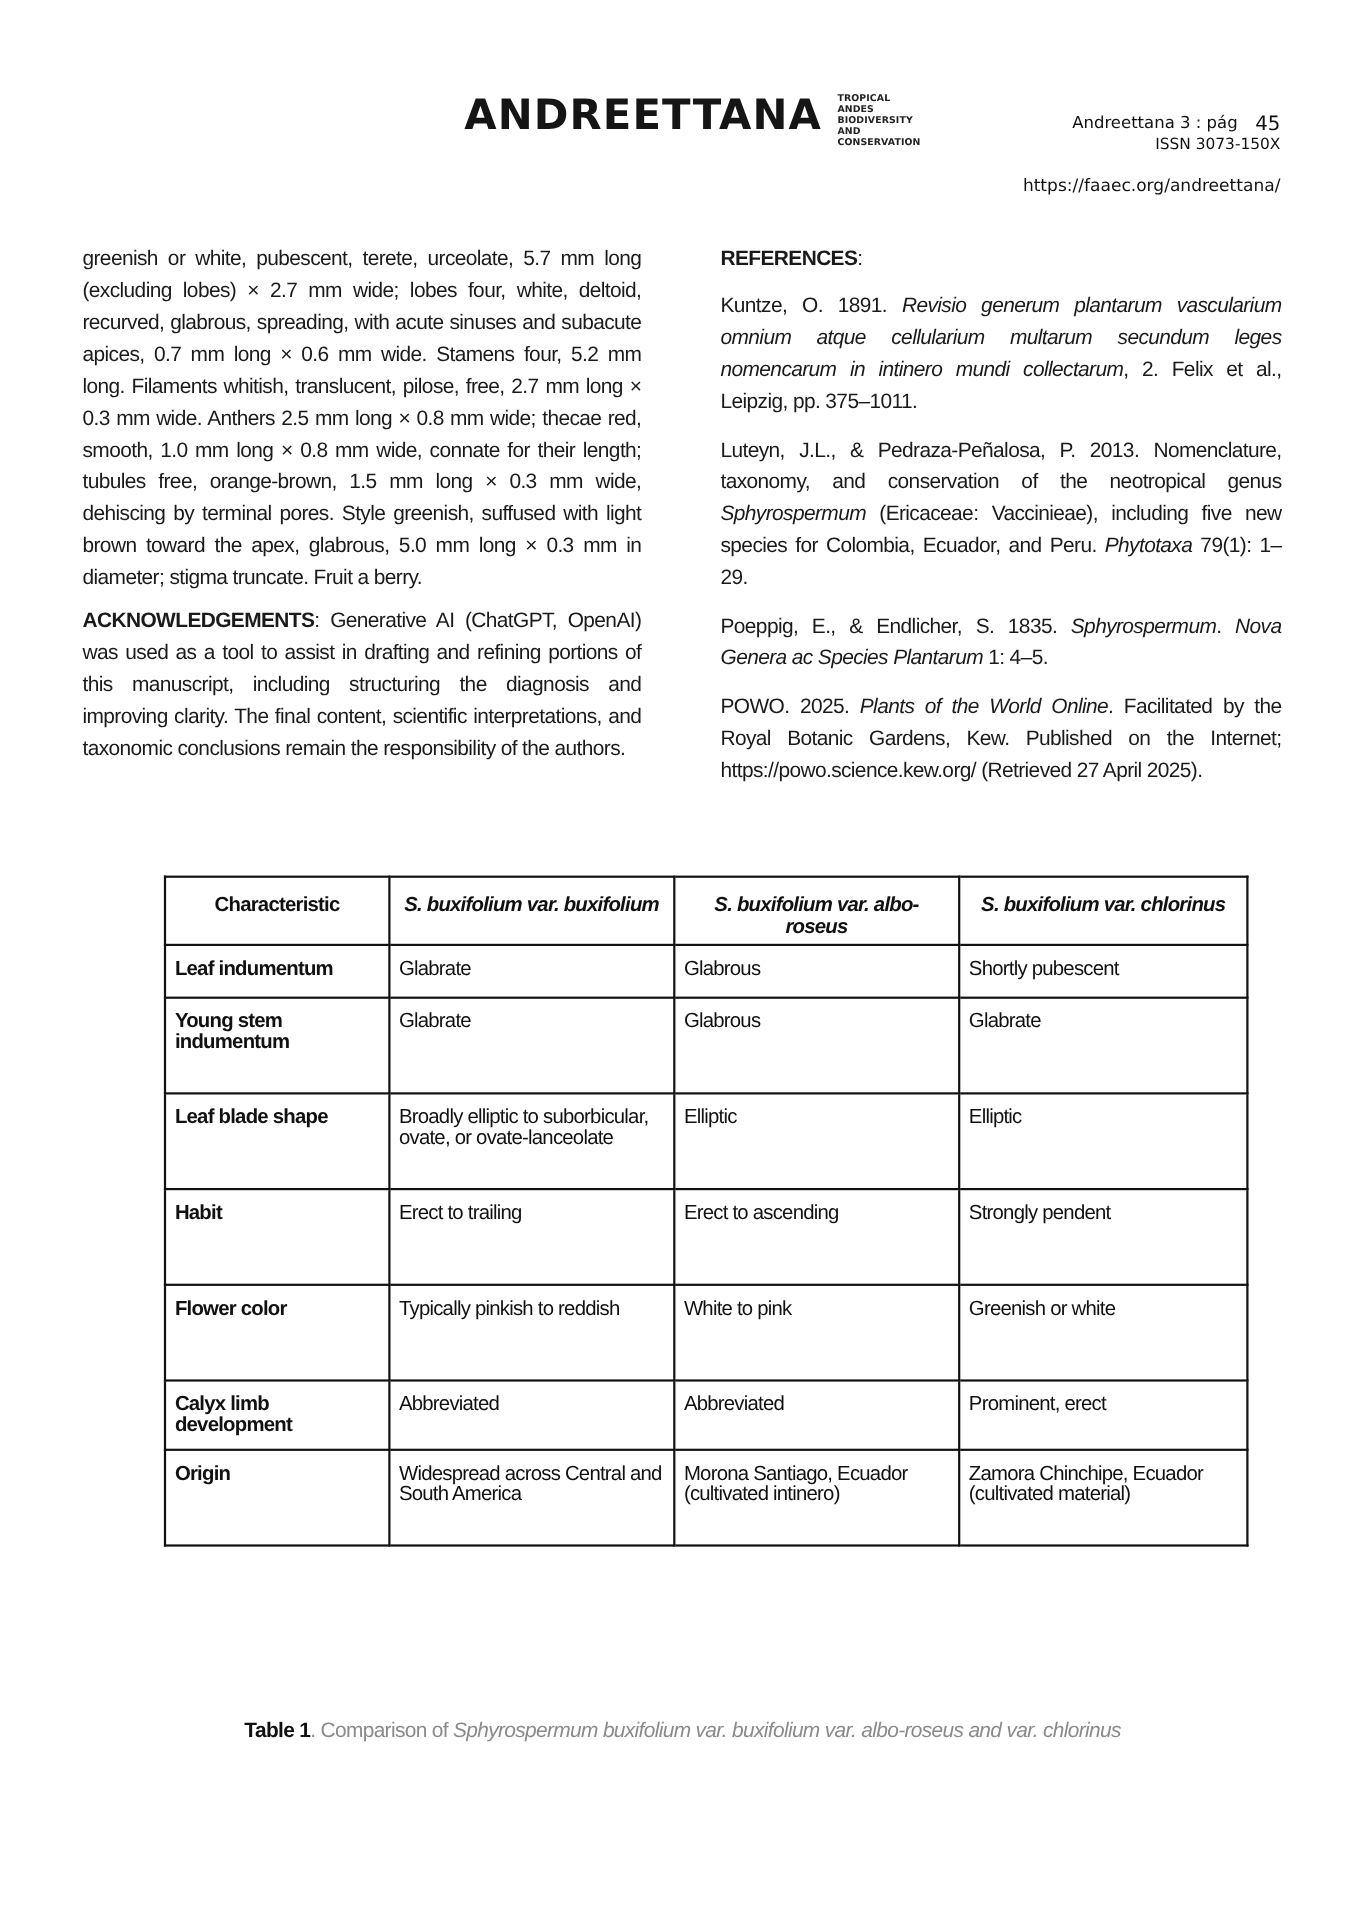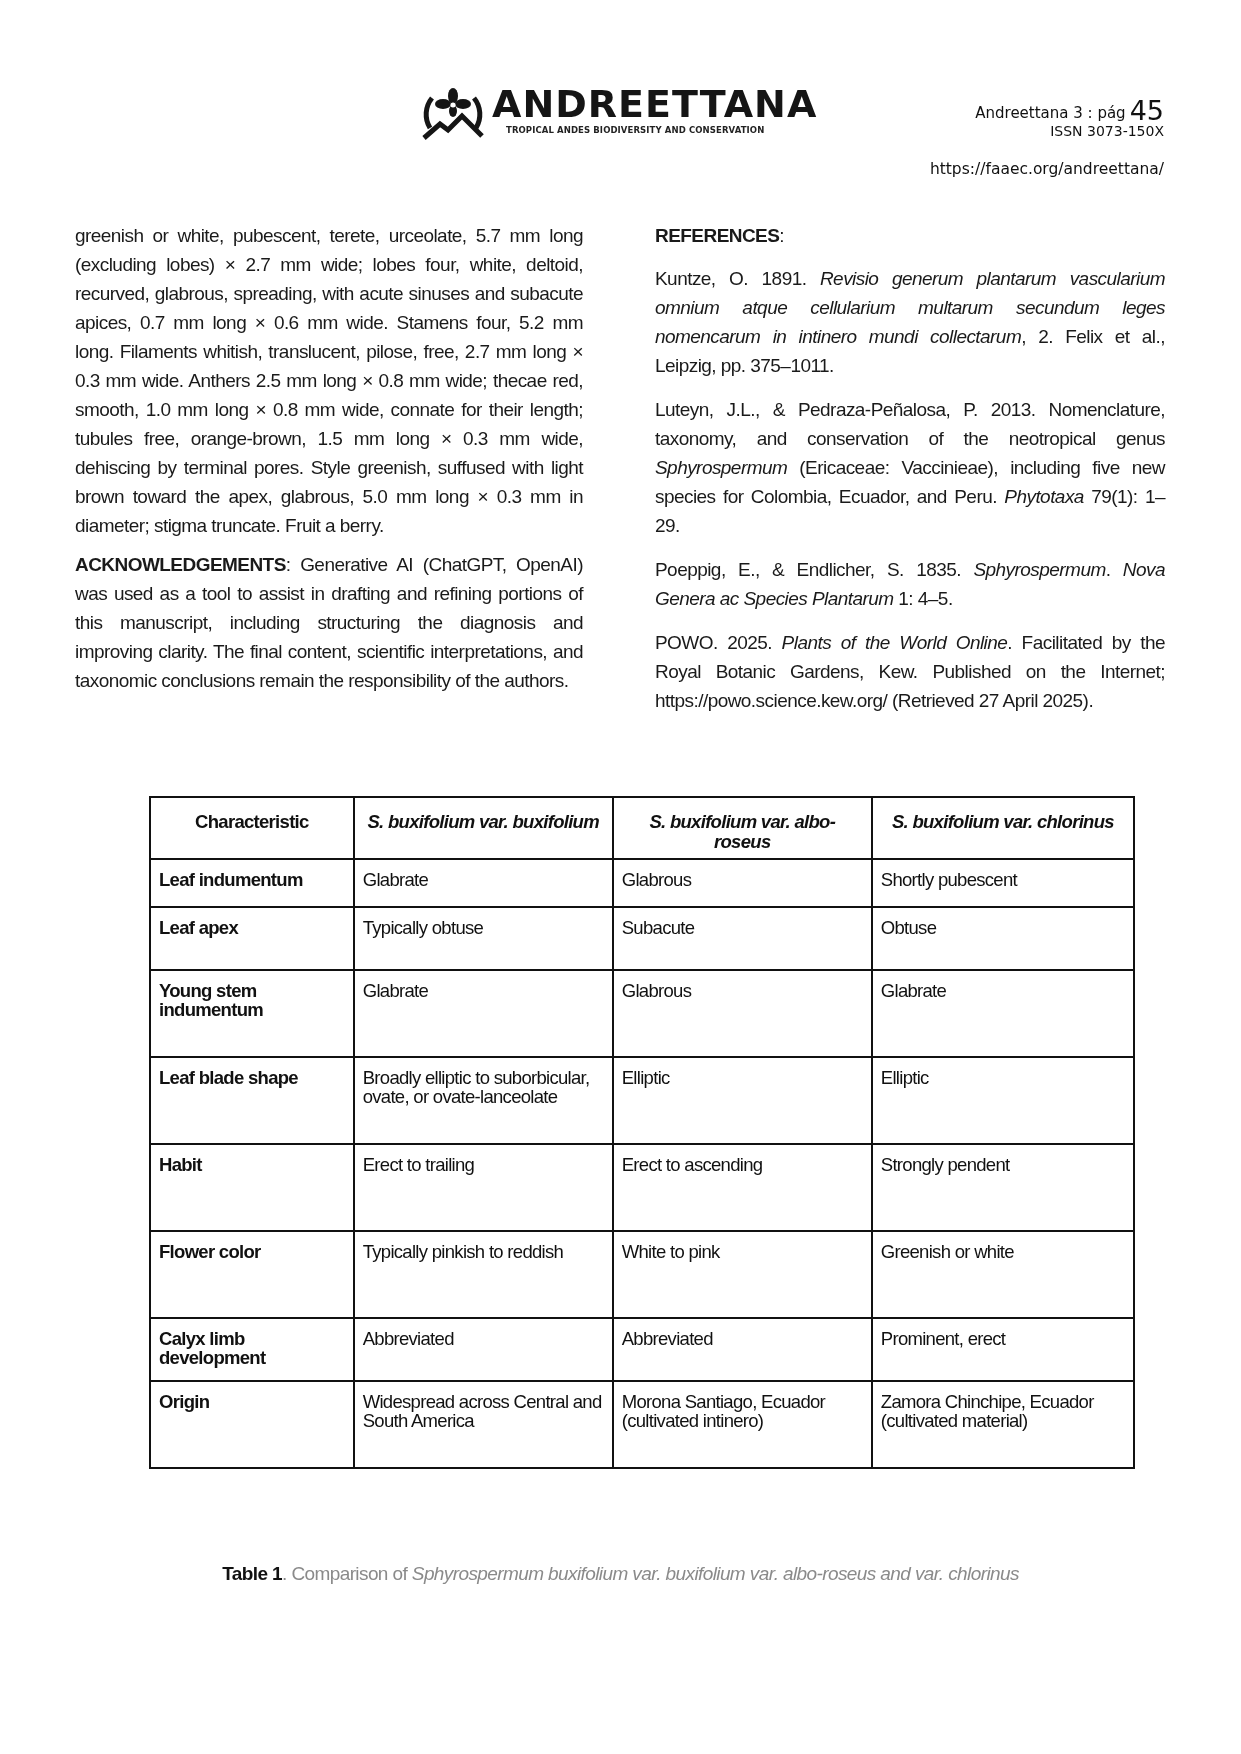--- a/index.html
+++ b/index.html
@@ -2,27 +2,27 @@
 <html><head>
 <meta charset="utf-8">
 <style>
   html, body { margin: 0; padding: 0; background: #ffffff; }
   body { width: 1241px; height: 1754px; position: relative; overflow: hidden; color: #1a1a1a; }
   .page { position: absolute; inset: 0; }
 
   
   .logo { position: absolute; left: 418px; top: 84px; width: 400px; height: 62px; display: flex; align-items: flex-start; }
   .logo-mark { width: 70px; height: 60px; margin-right: 4px; }
-  .logo-text { display: flex; flex-direction: column; }
+  .logo-text { display: flex; flex-direction: row; }
   .logo-title { font-family: "DejaVu Sans", sans-serif; font-weight: bold; font-size: 38px; letter-spacing: 1px; line-height: 40px; color: #151515; }
   .logo-sub { font-family: "DejaVu Sans", sans-serif; font-weight: bold; font-size: 8.5px; color: #222; margin-left: 14px; margin-top: 1px; letter-spacing: 0.1px; }
 
   .journal-meta { position: absolute; right: 77px; top: 100px; text-align: right; font-family: "DejaVu Sans", sans-serif; color: #111; }
   .jm-line1 { font-size: 15px; line-height: 22px; }
-  .jm-line1 .pg { font-size: 27px; vertical-align: -2px; margin-left: 4px; }
+  .jm-line1 .pg { font-size: 18px; vertical-align: -2px; margin-left: 16px; }
   .jm-issn { font-size: 14px; line-height: 14px; }
   .journal-url { position: absolute; right: 77px; top: 160px; font-family: "DejaVu Sans", sans-serif; font-size: 15.5px; color: #111; }
 
   
   .col { position: absolute; font-family: "Liberation Sans", sans-serif; font-size: 19px; line-height: 29px; text-align: justify; color: #1a1a1a; letter-spacing: -0.55px; }
   .col-left { left: 75px; top: 221px; width: 508px; }
   .col-right { left: 655px; top: 221px; width: 510px; }
   .col p { margin: 0 0 10px 0; }
   .strong { font-weight: bold; }
   .ref { margin-bottom: 15px !important; }
@@ -108,26 +108,20 @@
         <th class="var">S. buxifolium var. chlorinus</th>
       </tr>
     </thead>
     <tbody>
       <tr class="r-short">
         <td class="ch">Leaf indumentum</td>
         <td>Glabrate</td>
         <td>Glabrous</td>
         <td>Shortly pubescent</td>
       </tr>
-      <tr class="r-mid">
-        <td class="ch">Leaf apex</td>
-        <td>Typically obtuse</td>
-        <td>Subacute</td>
-        <td>Obtuse</td>
-      </tr>
       <tr class="r-tall">
         <td class="ch">Young stem indumentum</td>
         <td>Glabrate</td>
         <td>Glabrous</td>
         <td>Glabrate</td>
       </tr>
       <tr class="r-tall">
         <td class="ch">Leaf blade shape</td>
         <td>Broadly elliptic to suborbicular, ovate, or ovate-lanceolate</td>
         <td>Elliptic</td>

